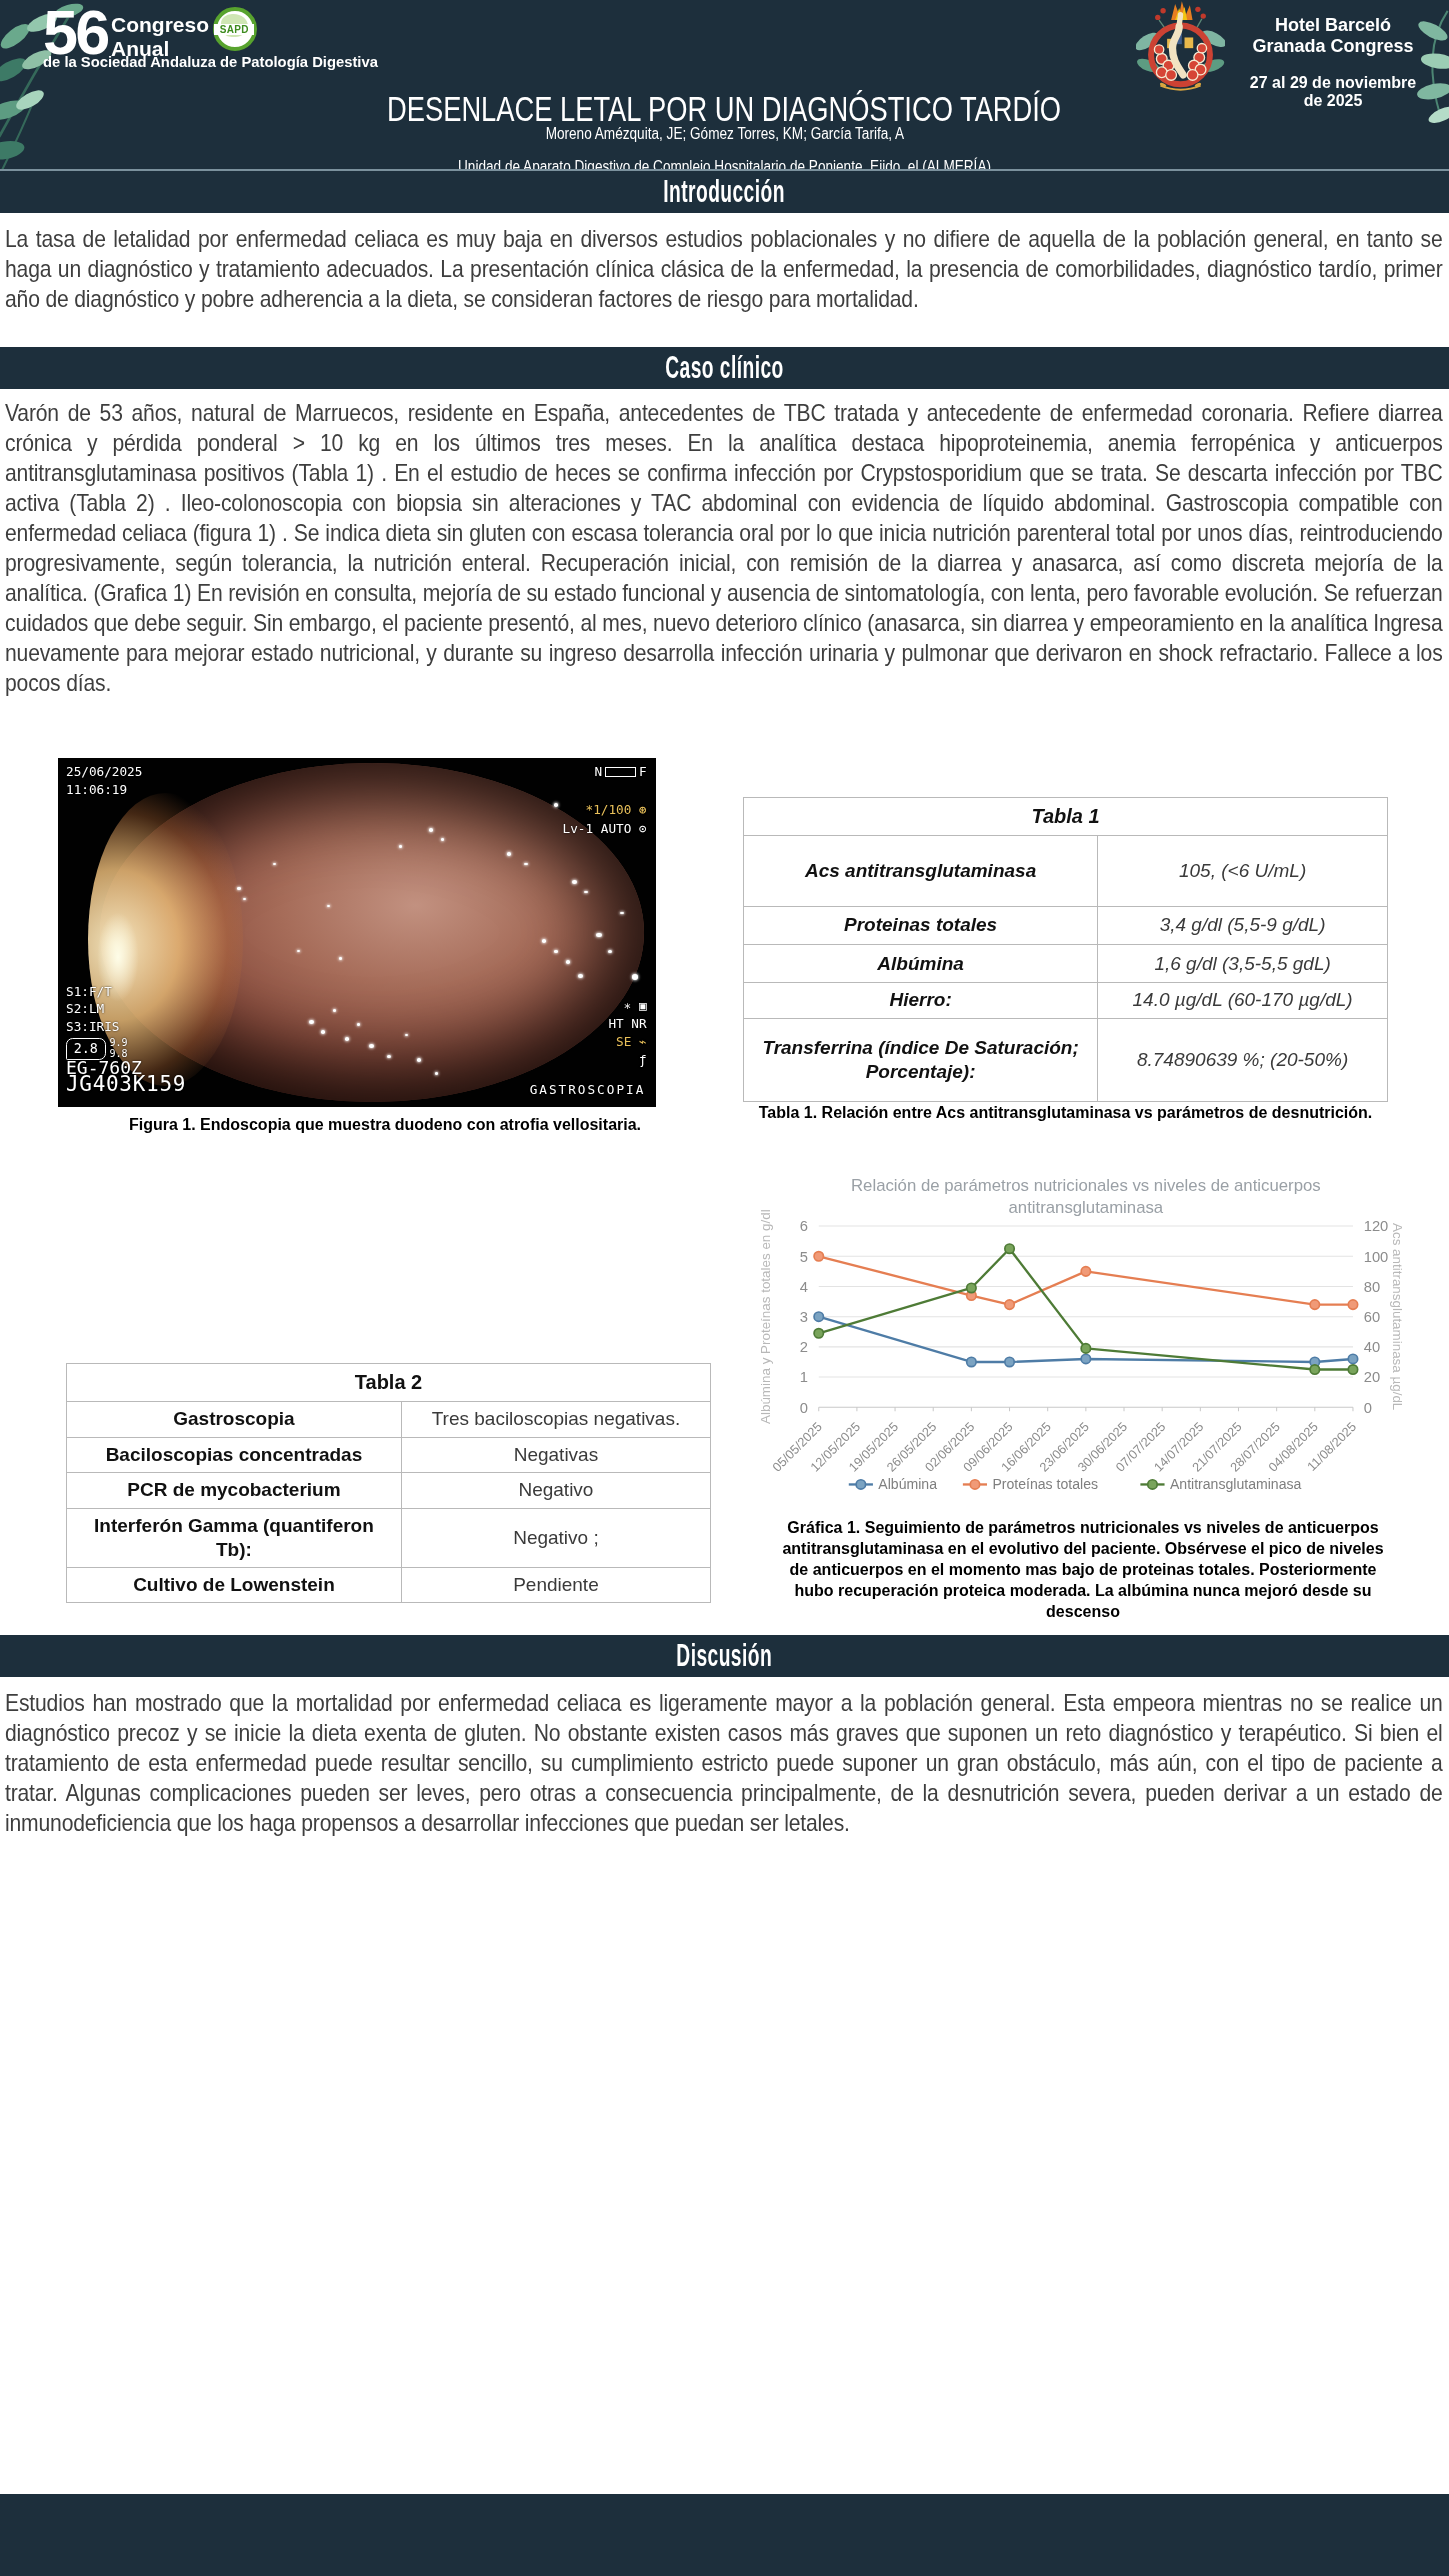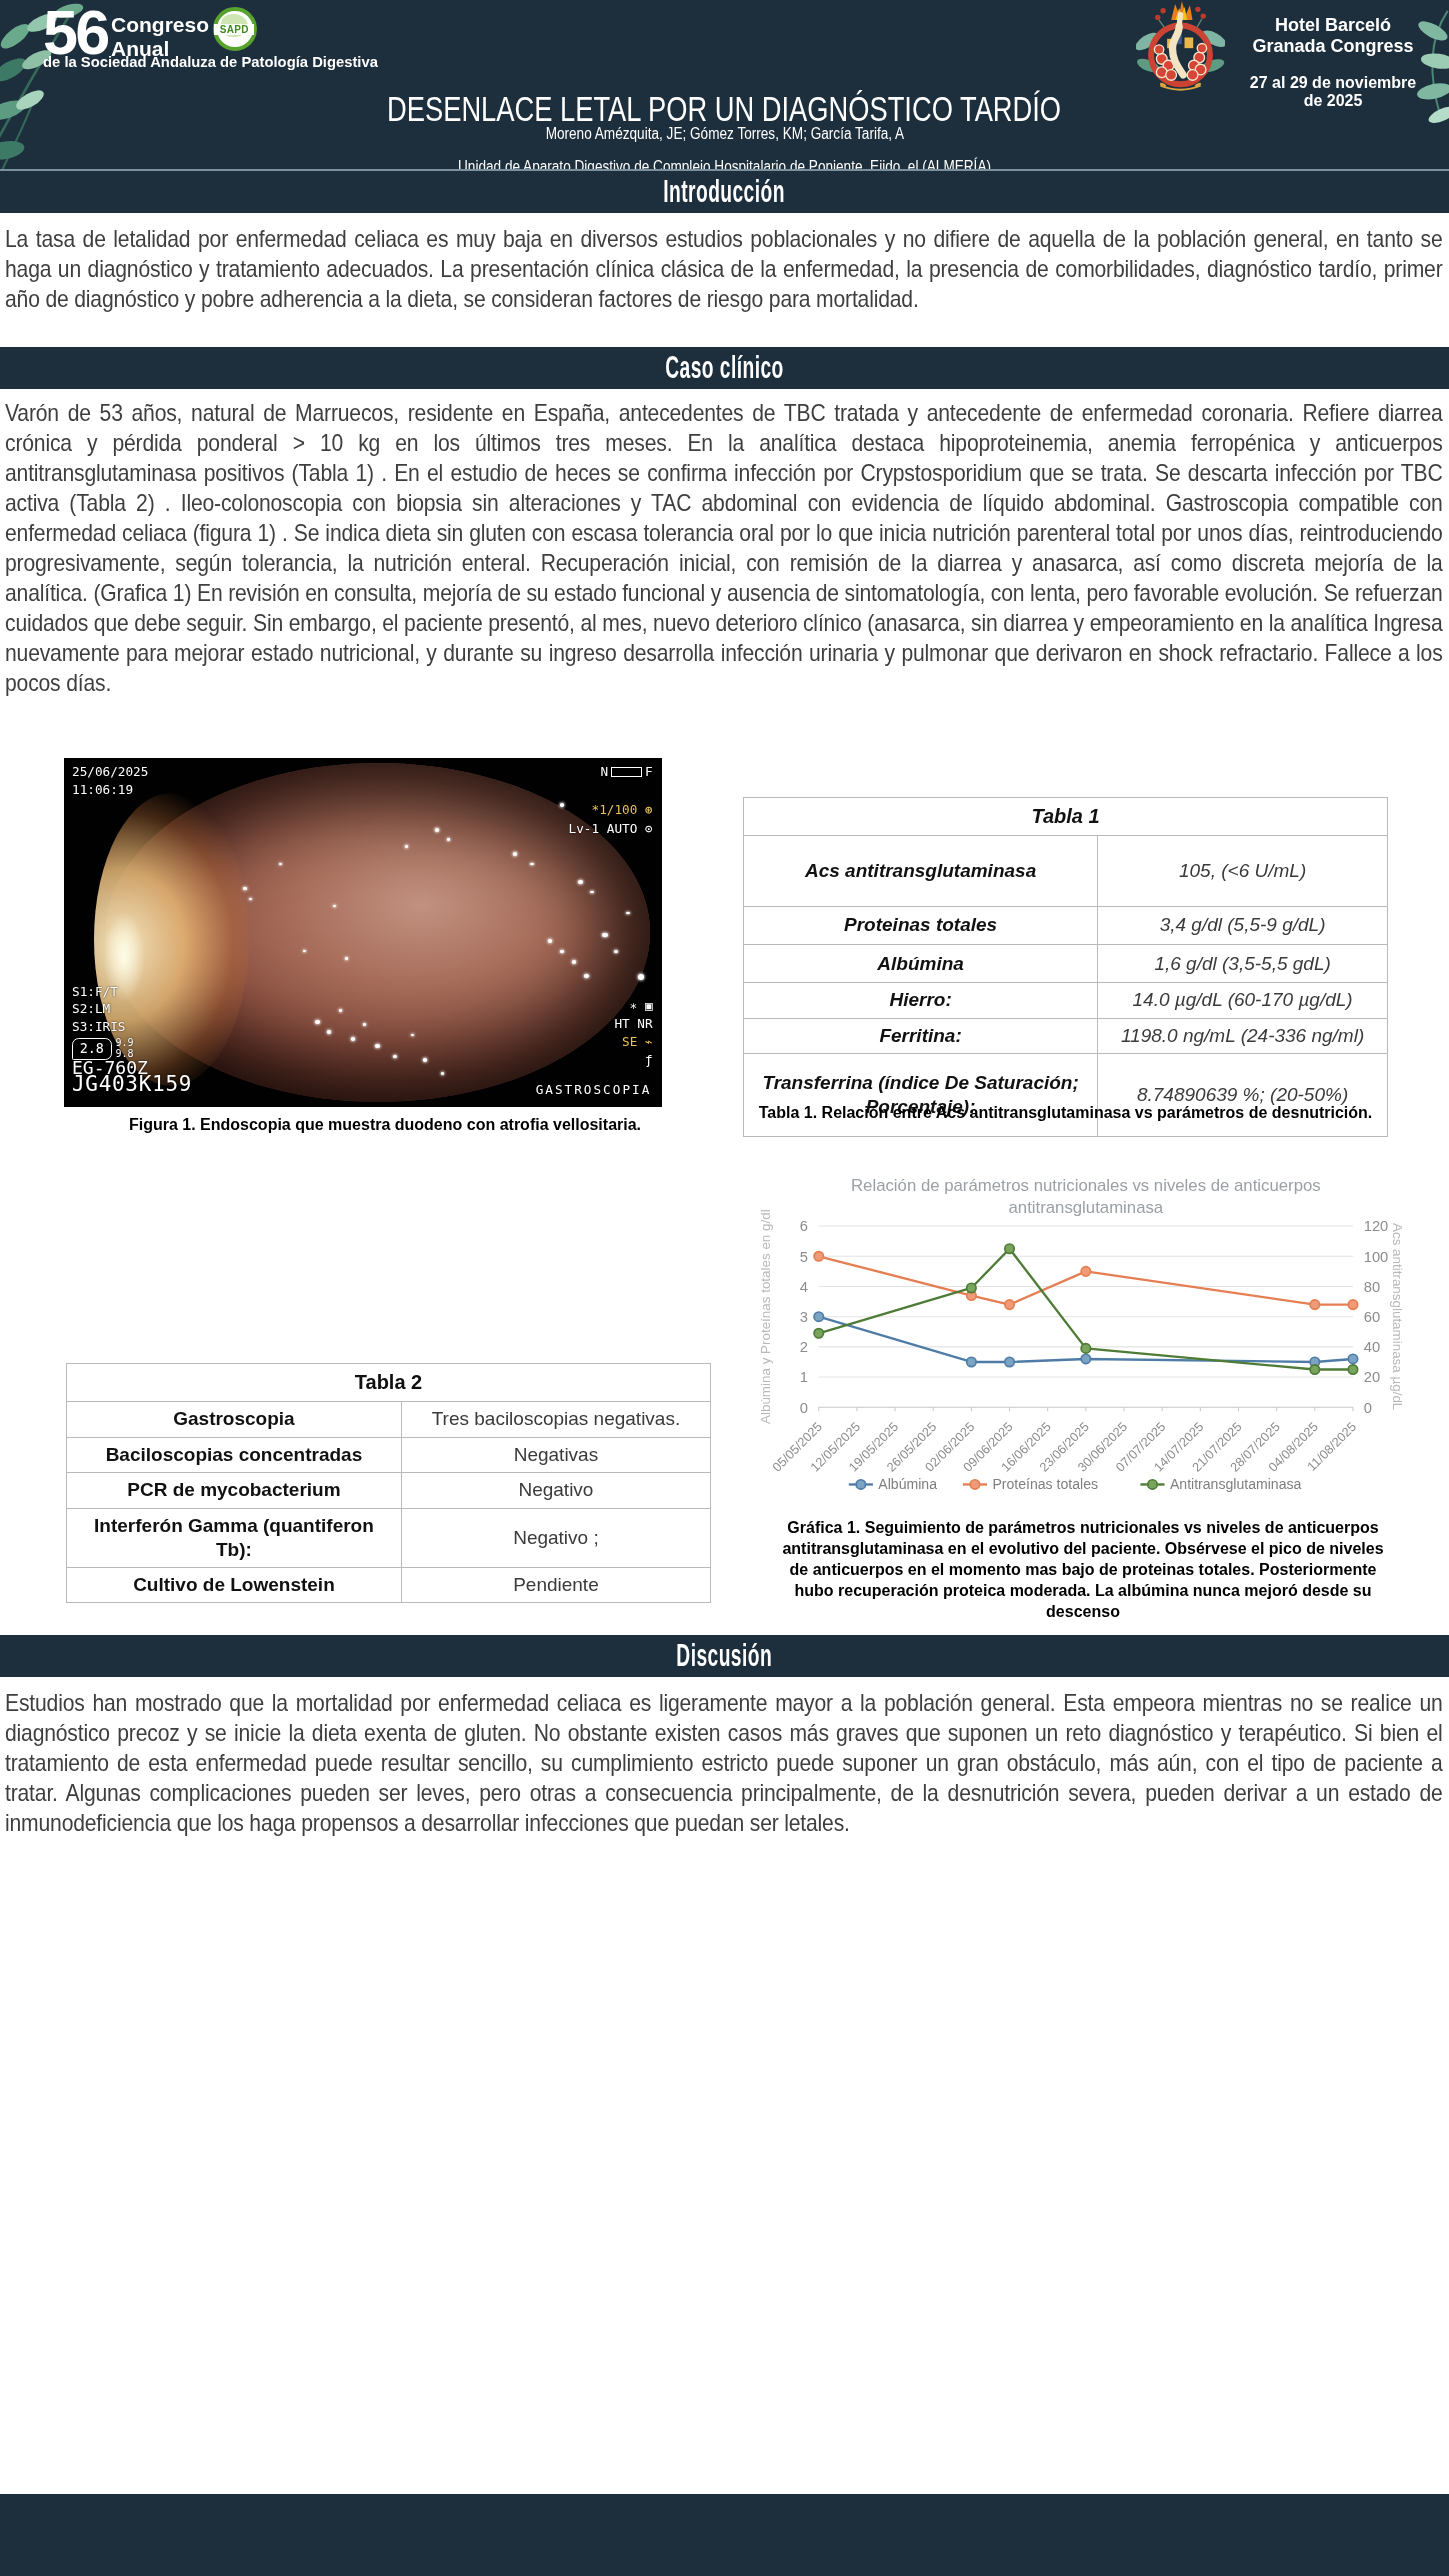--- a/index.html
+++ b/index.html
@@ -47,21 +47,21 @@
   .dtable td{border:1.3px solid #b9b9b9;text-align:center;vertical-align:middle;
              font-size:19px;color:#3a3a3a;padding:6.7px 6.7px;line-height:1.25;}
   .dtable .lbl{font-weight:bold;color:#111111;}
   .dtable .t-title td{font-weight:bold;font-size:20px;color:#111111;padding:6px;}
   .row-lg td{padding:23px 6.7px;}
   .row-xl td{padding:17.4px 8px;}
   .row-sm td{padding:5.4px 6.7px;}
   .caption{position:absolute;font-weight:bold;font-size:16px;color:#000000;
            text-align:center;line-height:1.32;}
   
-  .endo{position:absolute;left:64px;top:758px;width:598px;height:349px;background:#010101;overflow:hidden;}
+  .endo{position:absolute;left:58px;top:758px;width:598px;height:349px;background:#010101;overflow:hidden;}
   .endo-oval{position:absolute;left:7%;top:1.5%;width:91%;height:97%;border-radius:50%;
     background:radial-gradient(ellipse at 58% 42%,#c29180 0%,#a66c59 30%,#8a4d3e 55%,#693226 78%,#38170f 96%);
     box-shadow:inset 0 0 74px 34px rgba(0,0,0,0.75);}
   .endo-light{position:absolute;left:5%;top:10%;width:26%;height:84%;border-radius:50%;
     background:radial-gradient(ellipse at 18% 52%,rgba(255,240,200,0.95) 0%,rgba(244,195,125,0.8) 35%,rgba(190,110,55,0.35) 62%,rgba(120,60,30,0) 78%);}
   .endo-hot{position:absolute;left:6.5%;top:44%;width:7%;height:26%;border-radius:50%;
     background:radial-gradient(ellipse,rgba(255,255,235,0.95),rgba(255,225,160,0) 70%);}
   .endo .otext{position:absolute;color:#ffffff;
     font-family:"DejaVu Sans Mono","DejaVu Sans",monospace;font-size:12.7px;line-height:17.4px;
     text-shadow:0 0 2px rgba(0,0,0,0.9);}
@@ -286,24 +286,20 @@
       <td class="lbl">Proteinas totales</td>
       <td class="val">3,4 g/dl (5,5-9 g/dL)</td>
         </tr>
     <tr>
       <td class="lbl">Albúmina</td>
       <td class="val">1,6 g/dl (3,5-5,5 gdL)</td>
         </tr>
     <tr class="row-sm">
       <td class="lbl">Hierro:</td>
       <td class="val">14.0 µg/dL (60-170 µg/dL)</td>
-        </tr>
-    <tr class="row-sm">
-      <td class="lbl">Ferritina:</td>
-      <td class="val">1198.0 ng/mL (24-336 ng/ml)</td>
         </tr>
     <tr class="row-xl">
       <td class="lbl">Transferrina (índice De Saturación; Porcentaje):</td>
       <td class="val">8.74890639 %; (20-50%)</td>
         </tr>
   </tbody>
     </table>
   <div class="caption" style="left:743px;top:1102px;width:645px;">Tabla 1. Relación entre Acs antitransglutaminasa vs parámetros de desnutrición.</div>
 
   <table class="dtable pos-t2" style="position:absolute;">

